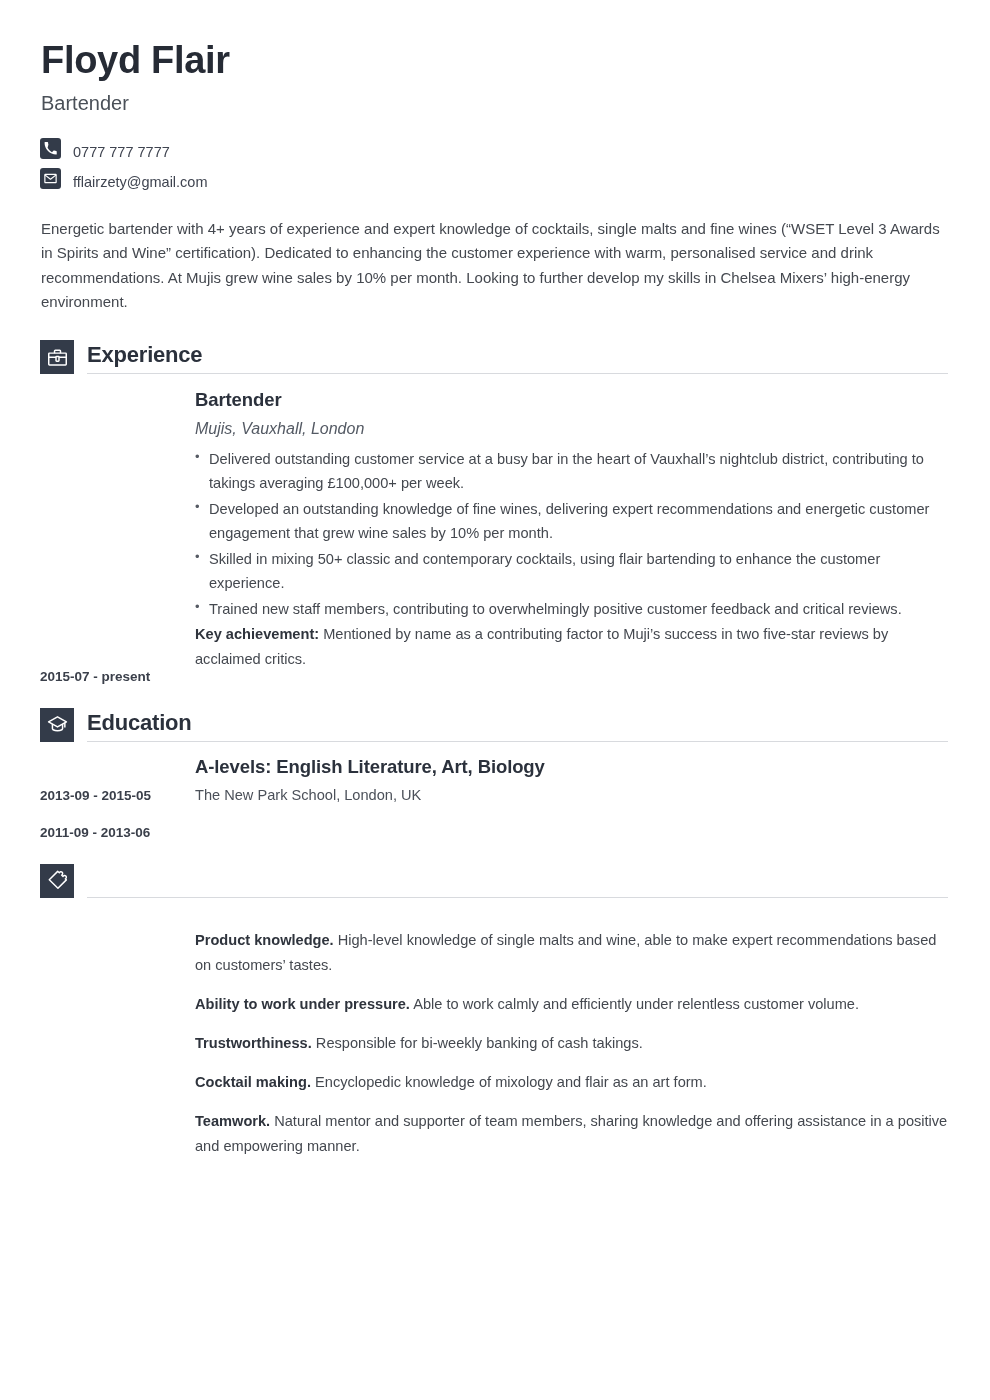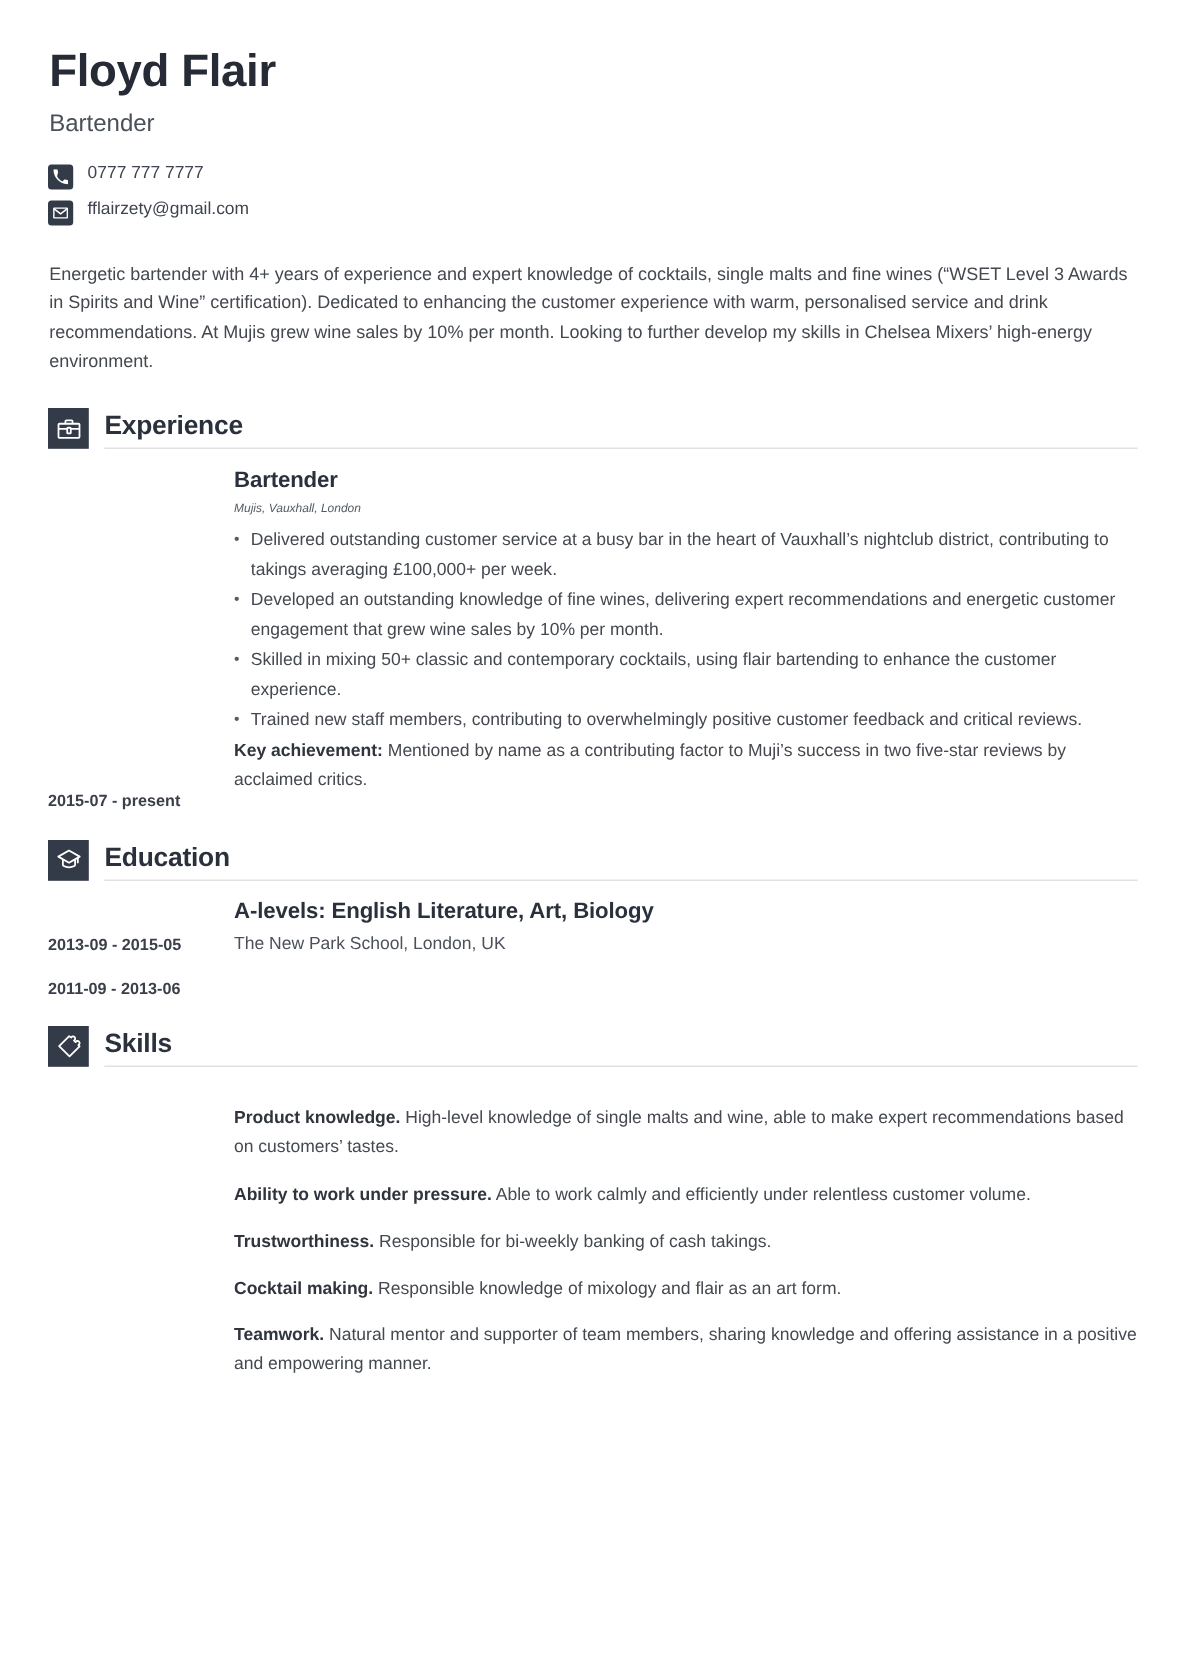--- a/index.html
+++ b/index.html
@@ -41,21 +41,21 @@
     line-height: 1.2;
   }
 
   .contact-list {
     margin: 0 0 28px 0;
     padding: 0;
     list-style: none;
   }
   .contact-row {
     display: flex;
-    align-items: flex-start;
+    align-items: flex-end;
     margin-bottom: 8px;
     height: 22px;
   }
   .contact-icon {
     width: 21px;
     height: 21px;
     background: #333b49;
     border-radius: 3px;
     display: flex;
     align-items: center;
@@ -142,21 +142,21 @@
   }
   .entry-role {
     font-size: 18.5px;
     font-weight: bold;
     color: #2b313c;
     line-height: 1.25;
     margin-bottom: 7px;
     letter-spacing: -0.1px;
   }
   .entry-company {
-    font-size: 10px;
+    font-size: 16px;
     font-style: italic;
     color: #545a64;
     line-height: 1.4;
     margin-bottom: 6px;
   }
   .entry-school {
     font-size: 14.6px;
     color: #4b5059;
     line-height: 1.4;
   }
@@ -305,27 +305,26 @@
   </section>
 
   <section class="section" style="margin-top:22px;">
     <div class="section-head">
       <span class="section-icon">
         <svg width="21" height="21" viewBox="0 0 24 24" fill="none" stroke="#ffffff" stroke-width="1.7" stroke-linejoin="round">
           <path d="M14.1 3.1a2 2 0 1 1 2.6 2.7l1.6 1.6a2 2 0 1 1 2.6 2.7l1.2 1.2-9.6 9.6L2.6 11.2 12.2 1.6z"></path>
         </svg>
       </span>
       <span class="section-title-wrap">
-        <span class="section-title">Skills</span>
         <span class="section-rule"></span>
       </span>
     </div>
 
     <div class="skills-block">
       <p class="skill-item"><span class="skill-name">Product knowledge.</span><span> High-level knowledge of single malts and wine, able to make expert recommendations based on customers’ tastes.</span></p>
       <p class="skill-item"><span class="skill-name">Ability to work under pressure.</span><span> Able to work calmly and efficiently under relentless customer volume.</span></p>
       <p class="skill-item"><span class="skill-name">Trustworthiness.</span><span> Responsible for bi-weekly banking of cash takings.</span></p>
-      <p class="skill-item"><span class="skill-name">Cocktail making.</span><span> Responsible knowledge of mixology and flair as an art form.</span></p>
+      <p class="skill-item"><span class="skill-name">Cocktail making.</span><span> Encyclopedic knowledge of mixology and flair as an art form.</span></p>
       <p class="skill-item"><span class="skill-name">Teamwork.</span><span> Natural mentor and supporter of team members, sharing knowledge and offering assistance in a positive and empowering manner.</span></p>
     </div>
   </section>
 
 </div>
 
 </body></html>

